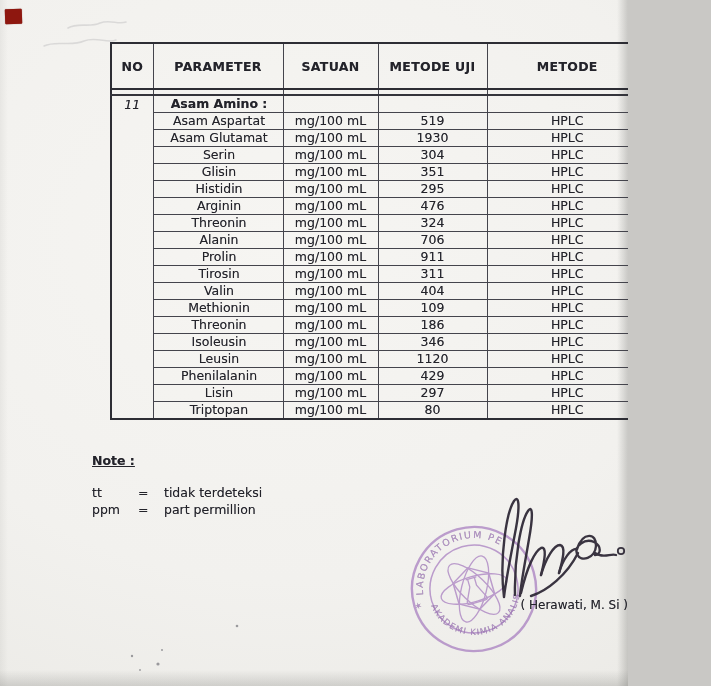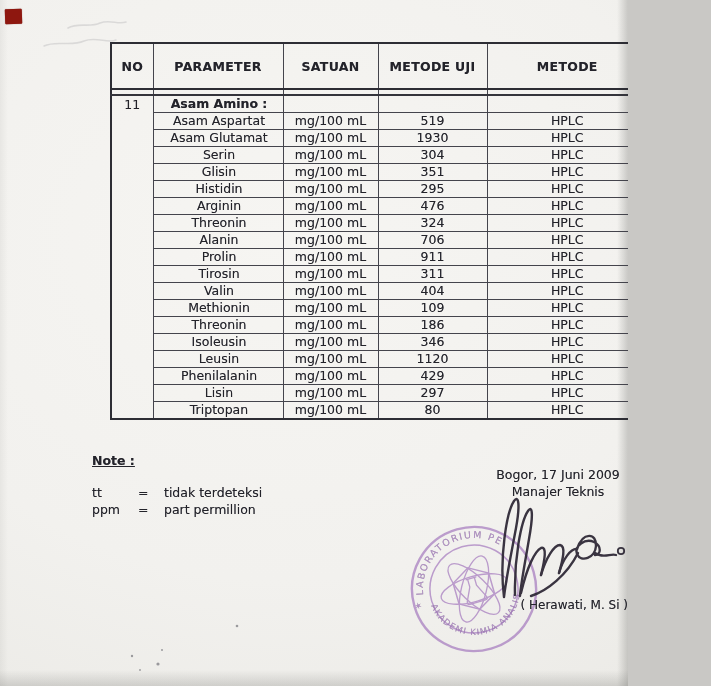--- a/index.html
+++ b/index.html
@@ -24,21 +24,21 @@
   
   table.results { position:absolute; left:110px; top:42px; width:537px;
     border-collapse:collapse; table-layout:fixed;
     border:2px solid #2d2d34; font-size:12.5px; }
   .results th, .results td { border:1px solid #44444c; overflow:hidden; white-space:nowrap; }
   .results thead th { height:42px; font-size:12.5px; font-weight:bold;
     letter-spacing:.3px; border-bottom:2px solid #2d2d34; text-align:center; }
   .results tr.spacer td { height:4px; padding:0; border-top:2px solid #2d2d34;
     border-bottom:2px solid #34343b; }
   .results tbody td { height:16px; line-height:16px; padding:0 5px; }
-  .c-no   { text-align:center; vertical-align:top; padding-top:1px !important; }
+  .c-no   { text-align:center; vertical-align:top; padding-top:1px !important;font-style:italic; }
   .c-par  { text-align:center; padding-left:7px !important; }
   .c-sat, .c-has, .c-met { text-align:center; }
   .group-title { font-weight:bold; }
 
   
   .note { position:absolute; left:92px; top:452px; font-size:12.5px; line-height:17px; }
   .note-title { font-weight:bold; text-decoration:underline; margin-bottom:15px; }
   .note-row { display:grid; grid-template-columns:46px 26px auto; }
 
   
@@ -214,24 +214,20 @@
       <span>=</span>
       <span>tidak terdeteksi</span>
     </div>
     <div class="note-row">
       <span>ppm</span>
       <span>=</span>
       <span>part permillion</span>
     </div>
   </div>
 
-  <div class="signoff">
-    <div>Bogor, 17 Juni 2009</div>
-    <div>Manajer Teknis</div>
-  </div>
 
   <svg class="stamp" viewBox="0 0 134 134">
     <g fill="none" stroke="#a87fc0" opacity="0.75">
       <circle cx="67" cy="67" r="62" stroke-width="2.4"></circle>
       <circle cx="67" cy="67" r="44" stroke-width="1.5"></circle>
       <g stroke-width="1.3">
         <ellipse cx="67" cy="67" rx="34" ry="12.5"></ellipse>
         <ellipse cx="67" cy="67" rx="34" ry="12.5" transform="rotate(60 67 67)"></ellipse>
         <ellipse cx="67" cy="67" rx="34" ry="12.5" transform="rotate(120 67 67)"></ellipse>
       </g>

